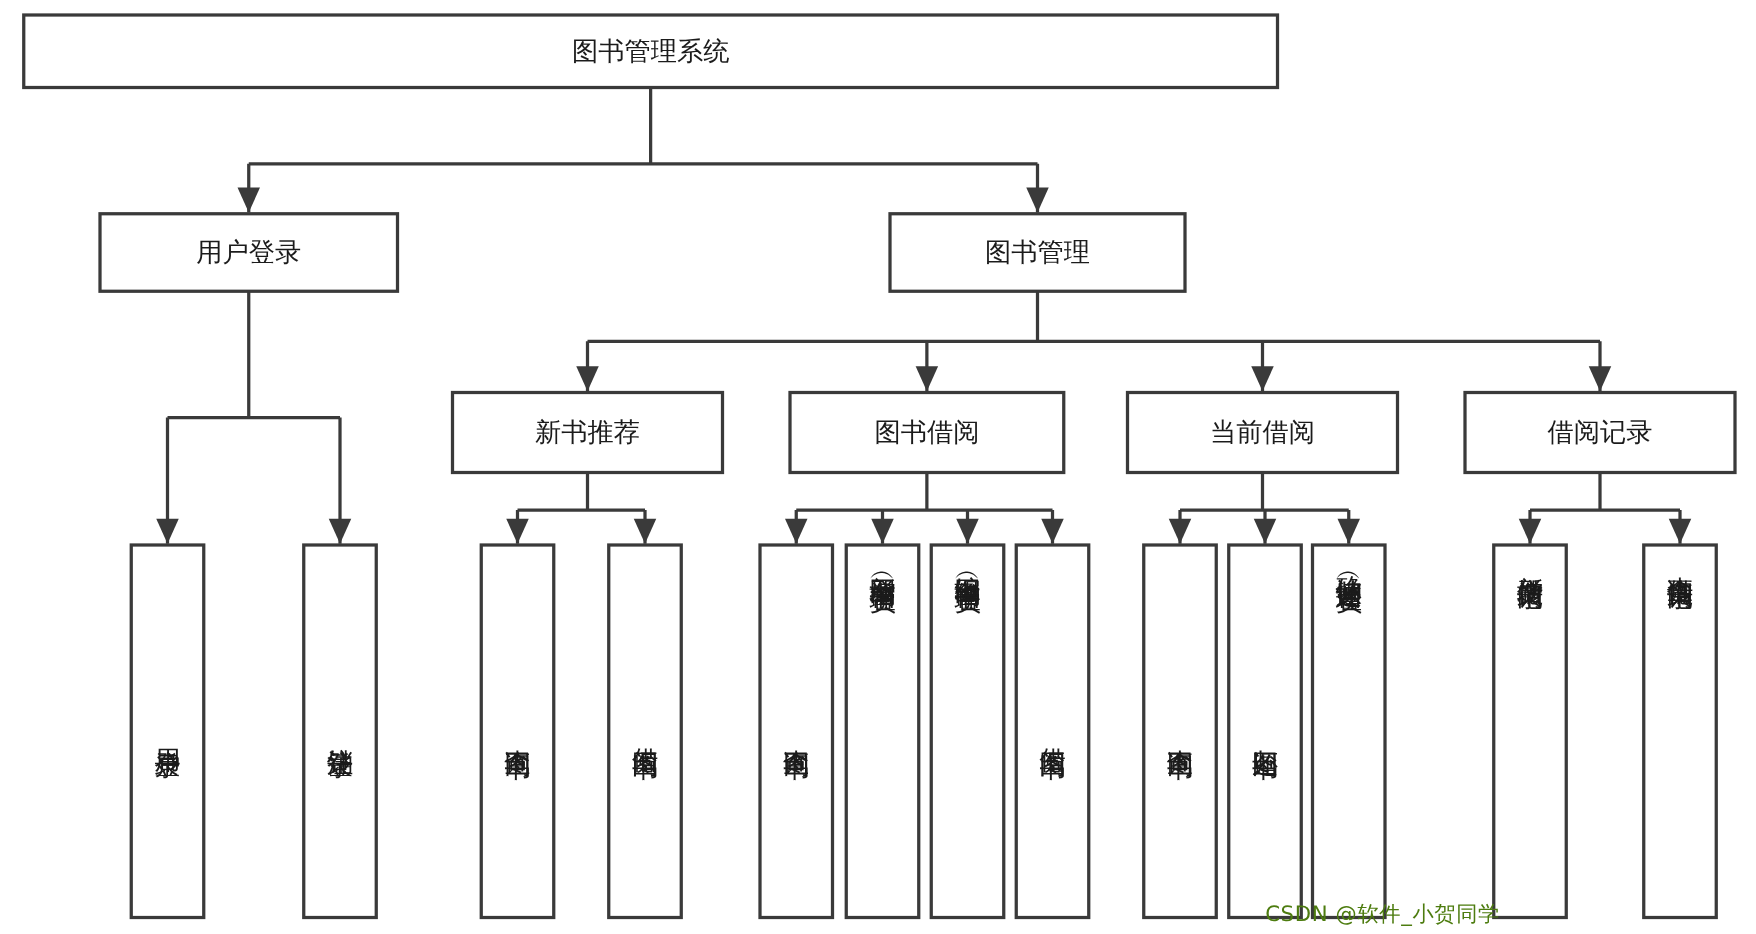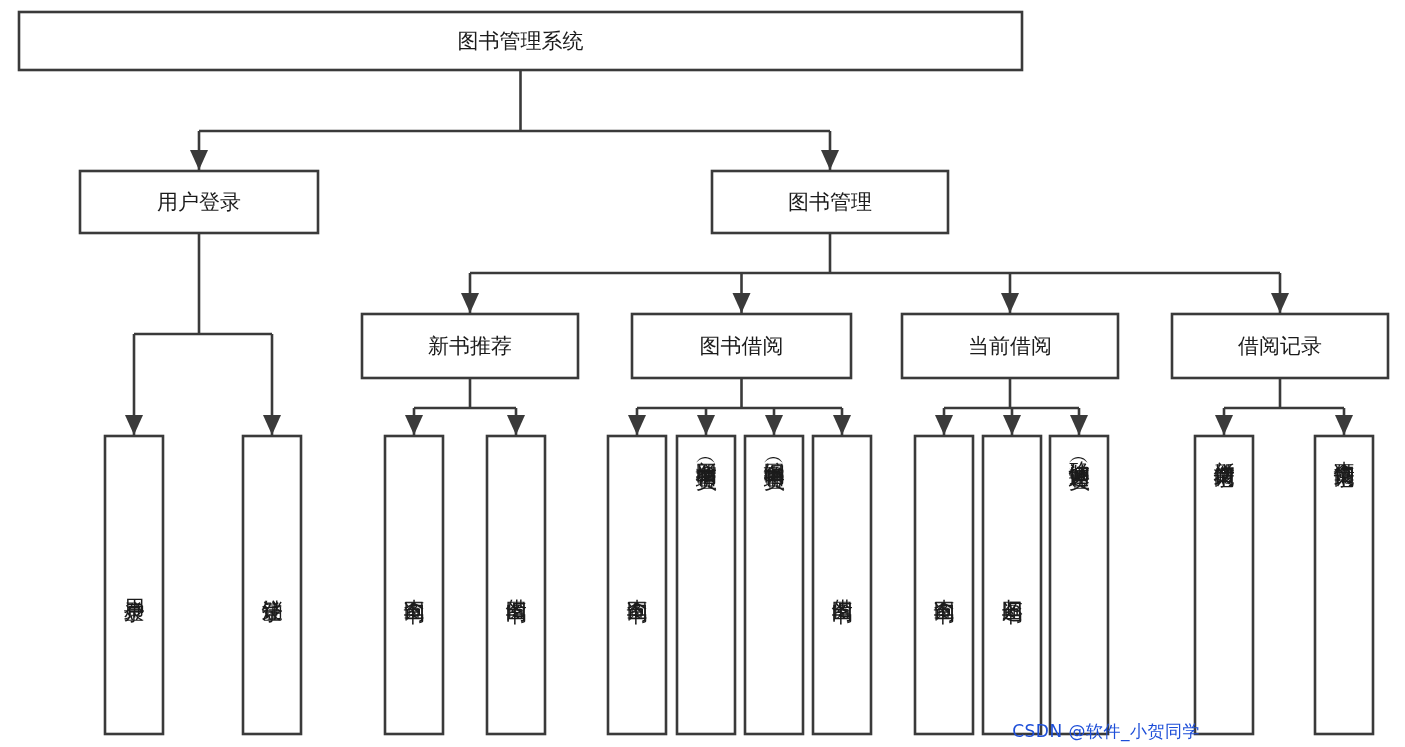--- a/index.html
+++ b/index.html
@@ -73,21 +73,21 @@
     letter-spacing: 1.5px;
     white-space: nowrap;
     text-align: left;
   }
   .watermark {
     position: absolute;
     right: 14px;
     bottom: 4px;
     font-family: "DejaVu Sans", "Liberation Sans", sans-serif;
     font-size: 17px;
-    color: #1d4ed8;
+    color: #4d7c0f;
     white-space: nowrap;
     letter-spacing: 0.5px;
   }
 </style>
 </head>
 <body>
 
 <div id="diagram-root">
 
   <svg class="flow-canvas" viewBox="0 0 1405 747" xmlns="http://www.w3.org/2000/svg">

